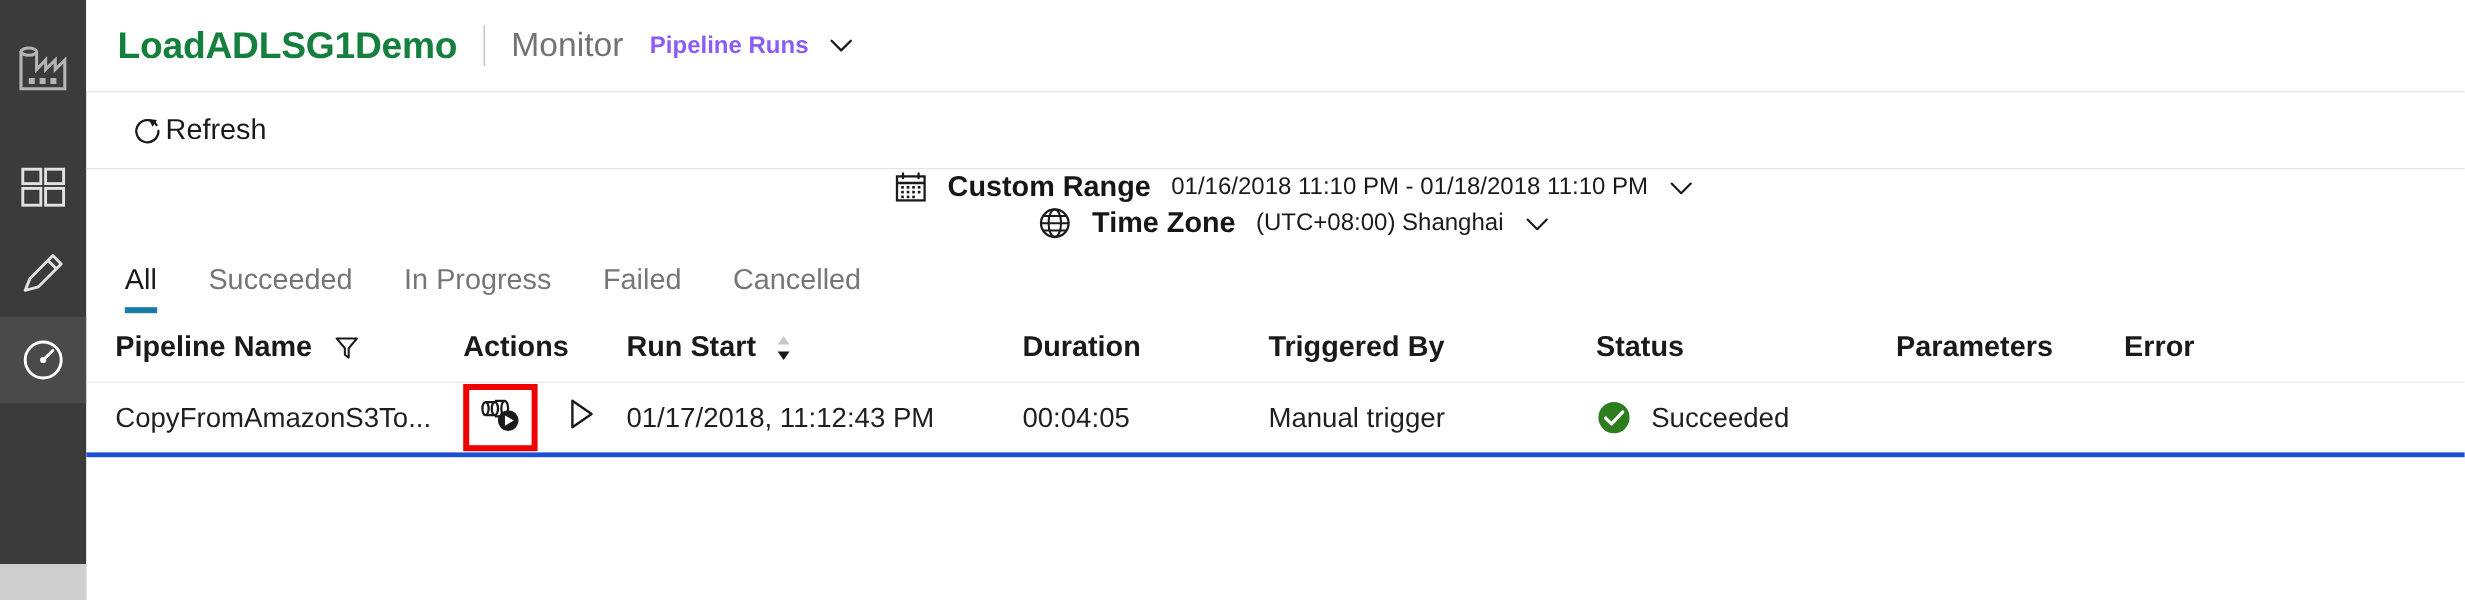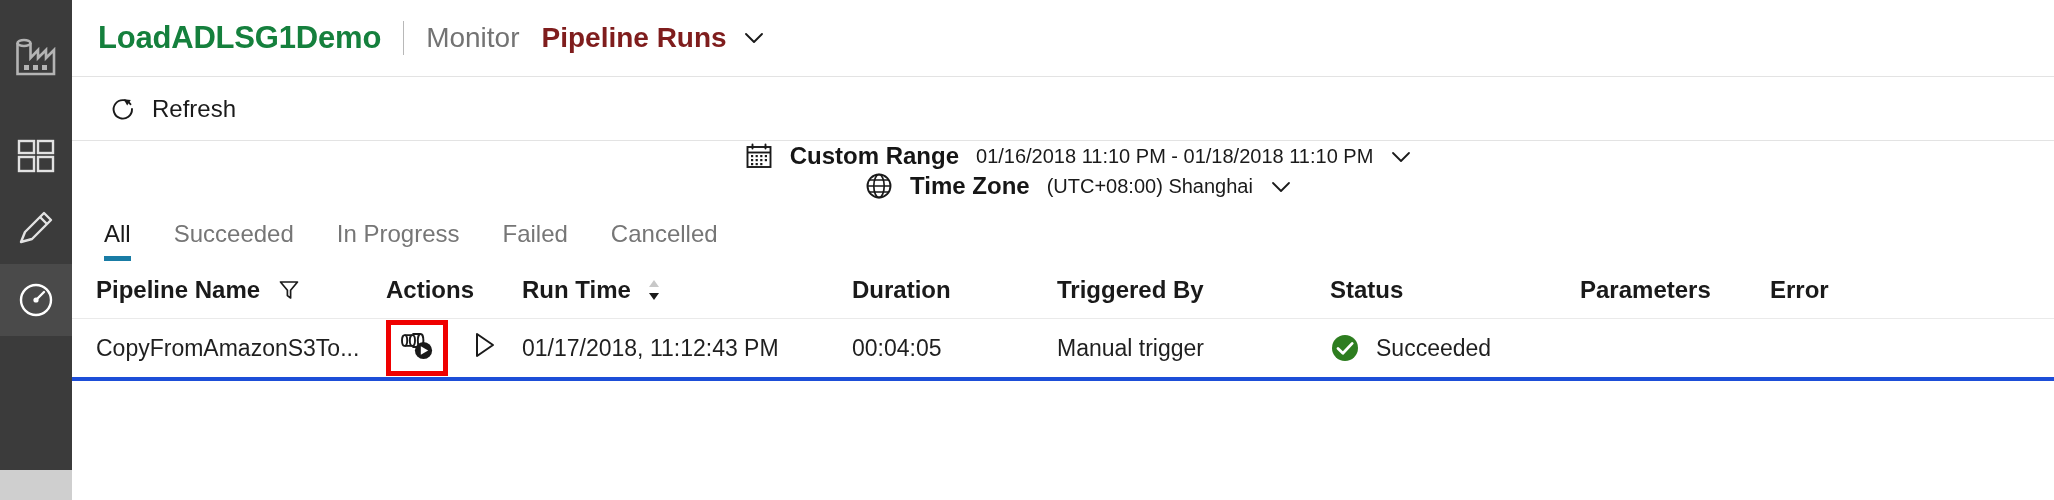--- a/index.html
+++ b/index.html
@@ -59,22 +59,22 @@
     background: #b8b8b8;
     margin: 0 22px;
   }
   .hdr-crumb-muted {
     font-size: 28px;
     color: #737373;
     font-weight: 400;
     cursor: pointer;
   }
   .hdr-crumb-current {
-    font-size: 28px;
-    color: #7f1d1d;
+    font-size: 20px;
+    color: #8b5cf6;
     font-weight: bold;
     margin-left: 22px;
     cursor: pointer;
   }
   .hdr-chev { margin-left: 14px; display:flex; align-items:center; cursor: pointer; }
 
   .rule {
     height: 1px;
     background: #e3e3e3;
     width: 100%;
@@ -88,21 +88,20 @@
   }
   .tb-btn {
     display: flex; align-items: center;
     cursor: pointer;
     padding: 4px 6px;
   }
   .tb-btn-icon { display:flex; align-items:center; justify-content:center; width:30px; height:30px; }
   .tb-btn-label {
     font-size: 24px;
     color: #1a1a1a;
-    margin-left: 14px;
     white-space: nowrap;
   }
 
   
   .filterbar {
     height: 62px;
     display: flex; align-items: center;
     padding-left: 32px;
     flex-direction: column;
   }
@@ -348,21 +347,21 @@
           <span class="funnel">
             <svg width="24" height="24" viewBox="0 0 24 24">
               <path d="M3.5 4 H20.5 L13.6 12.2 V20 L10.4 17.6 V12.2 Z" fill="none" stroke="#1a1a1a" stroke-width="1.7" stroke-linejoin="round"></path>
             </svg>
           </span>
         </div>
         <div class="c-actions">
           <span>Actions</span>
         </div>
         <div class="c-runstart">
-          <span>Run Time</span>
+          <span>Run Start</span>
           <span class="sorter">
             <svg width="16" height="26" viewBox="0 0 16 26">
               <path d="M8 3 L13 10 L3 10 Z" fill="#c8c8c8"></path>
               <path d="M8 23 L3 16 L13 16 Z" fill="#1a1a1a"></path>
             </svg>
           </span>
         </div>
         <div class="c-duration">
           <span>Duration</span>
         </div>

